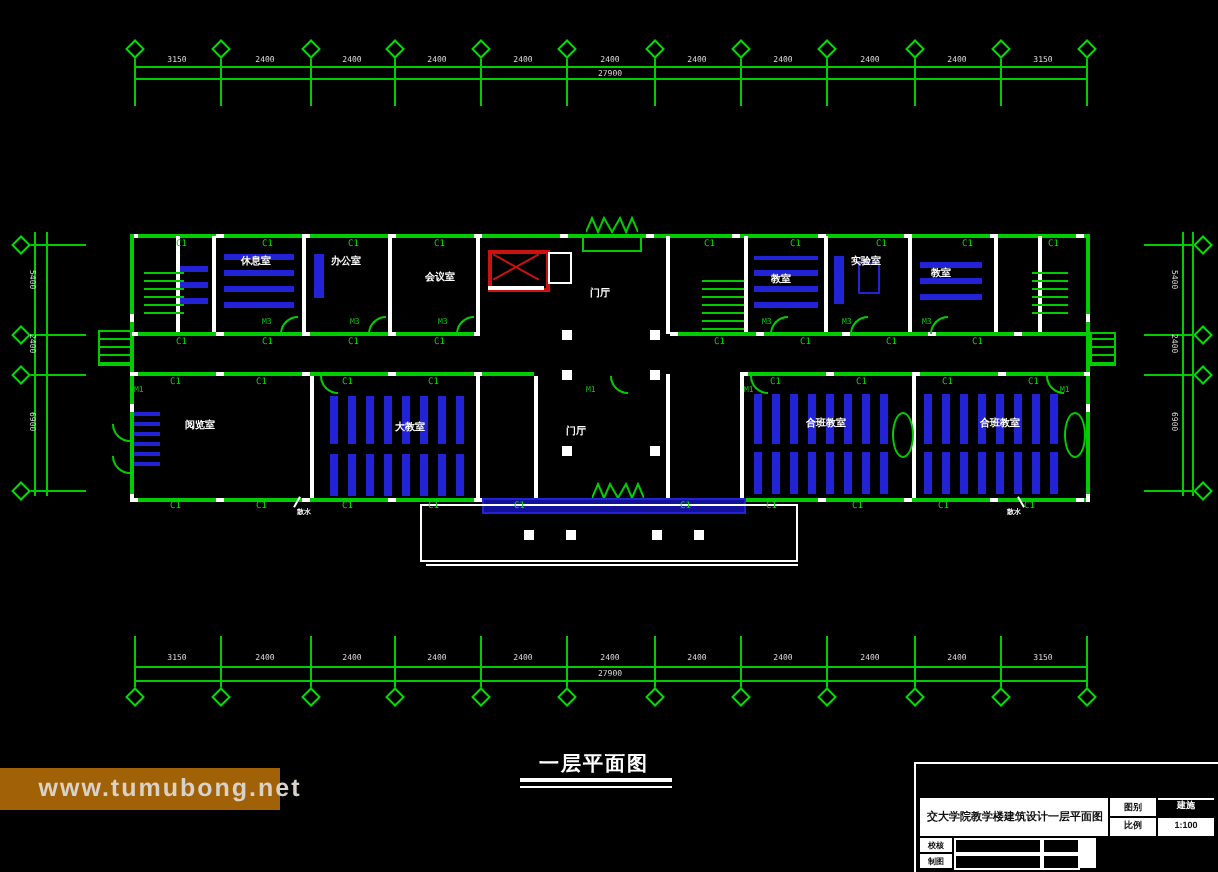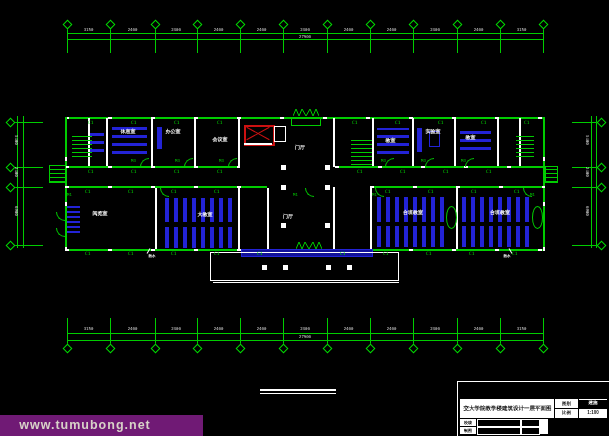--- a/index.html
+++ b/index.html
@@ -293,20 +293,21 @@
       <i class="a arcTL" style="left: 425px; top: 158px;"></i>
       <i class="a arcTL" style="left: 465px; top: 158px;"></i>
       <i class="a arcBL" style="left: 160px; top: 188px;"></i>
       <i class="a arcBL" style="left: 305px; top: 188px;"></i>
       <i class="a arcBL" style="left: 375px; top: 188px;"></i>
       <i class="a arcBL" style="left: 523px; top: 188px;"></i>
       <i class="a arcBL" style="left: 56px; top: 212px;"></i>
       <i class="a arcBL" style="left: 56px; top: 228px;"></i>
     </div>
 
+  <b class="a" style="left:252px;top:375px;width:90px;color:#fff;font-size:10px;font-weight:bold;text-align:center;letter-spacing:1px">一层平面图</b>
   <i class="a wl" style="left:260px;top:389px;width:76px;height:2px"></i>
   <i class="a wl" style="left:260px;top:393px;width:76px;height:1px"></i>
 
   <i class="a wl" style="left:457px;top:381px;width:152px;height:1px"></i>
   <i class="a wl" style="left:457px;top:381px;width:1px;height:55px"></i>
   <span class="a" style="left:460px;top:399px;width:147px;height:19px;background:#fff">
     <b class="a tbt" style="left:1px;top:6px;width:93px">交大学院教学楼建筑设计一层平面图</b>
     <i class="a" style="left:94px;top:0;width:1px;height:19px;background:#000"></i>
     <i class="a" style="left:118px;top:0;width:1px;height:19px;background:#000"></i>
     <i class="a" style="left:94px;top:9px;width:53px;height:1px;background:#000"></i>
@@ -319,16 +320,16 @@
     <b class="a tbs" style="left:0;top:1px;width:16px;font-size:4px">校核</b>
     <b class="a tbs" style="left:0;top:9px;width:16px;font-size:4px">制图</b>
     <i class="a" style="left:0;top:7px;width:16px;height:1px;background:#000"></i>
   </span>
   <i class="a wb" style="left:477px;top:419px;width:42px;height:6px"></i>
   <i class="a wb" style="left:477px;top:427px;width:42px;height:6px"></i>
   <i class="a wb" style="left:521px;top:419px;width:17px;height:6px"></i>
   <i class="a wb" style="left:521px;top:427px;width:17px;height:6px"></i>
   <i class="a wl" style="left:540px;top:419px;width:8px;height:15px"></i>
 
-  <span class="a" style="left:0;top:415px;width:203px;height:21px;background:#701a75">
+  <span class="a" style="left:0;top:384px;width:140px;height:21px;background:#a16207">
     <b class="a" style="left:0;top:3px;width:170px;color:#d8d2c8;font-size:12.5px;font-weight:bold;text-align:center;letter-spacing:1px">www.tumubong.net</b>
   </span>
 </div>
 
 </body></html>

